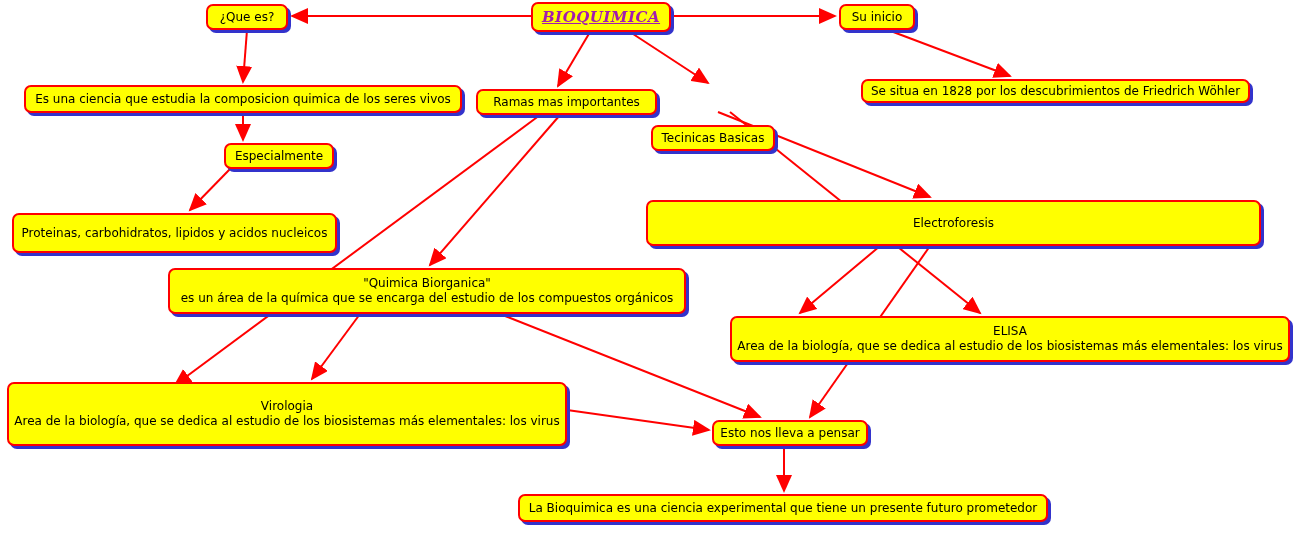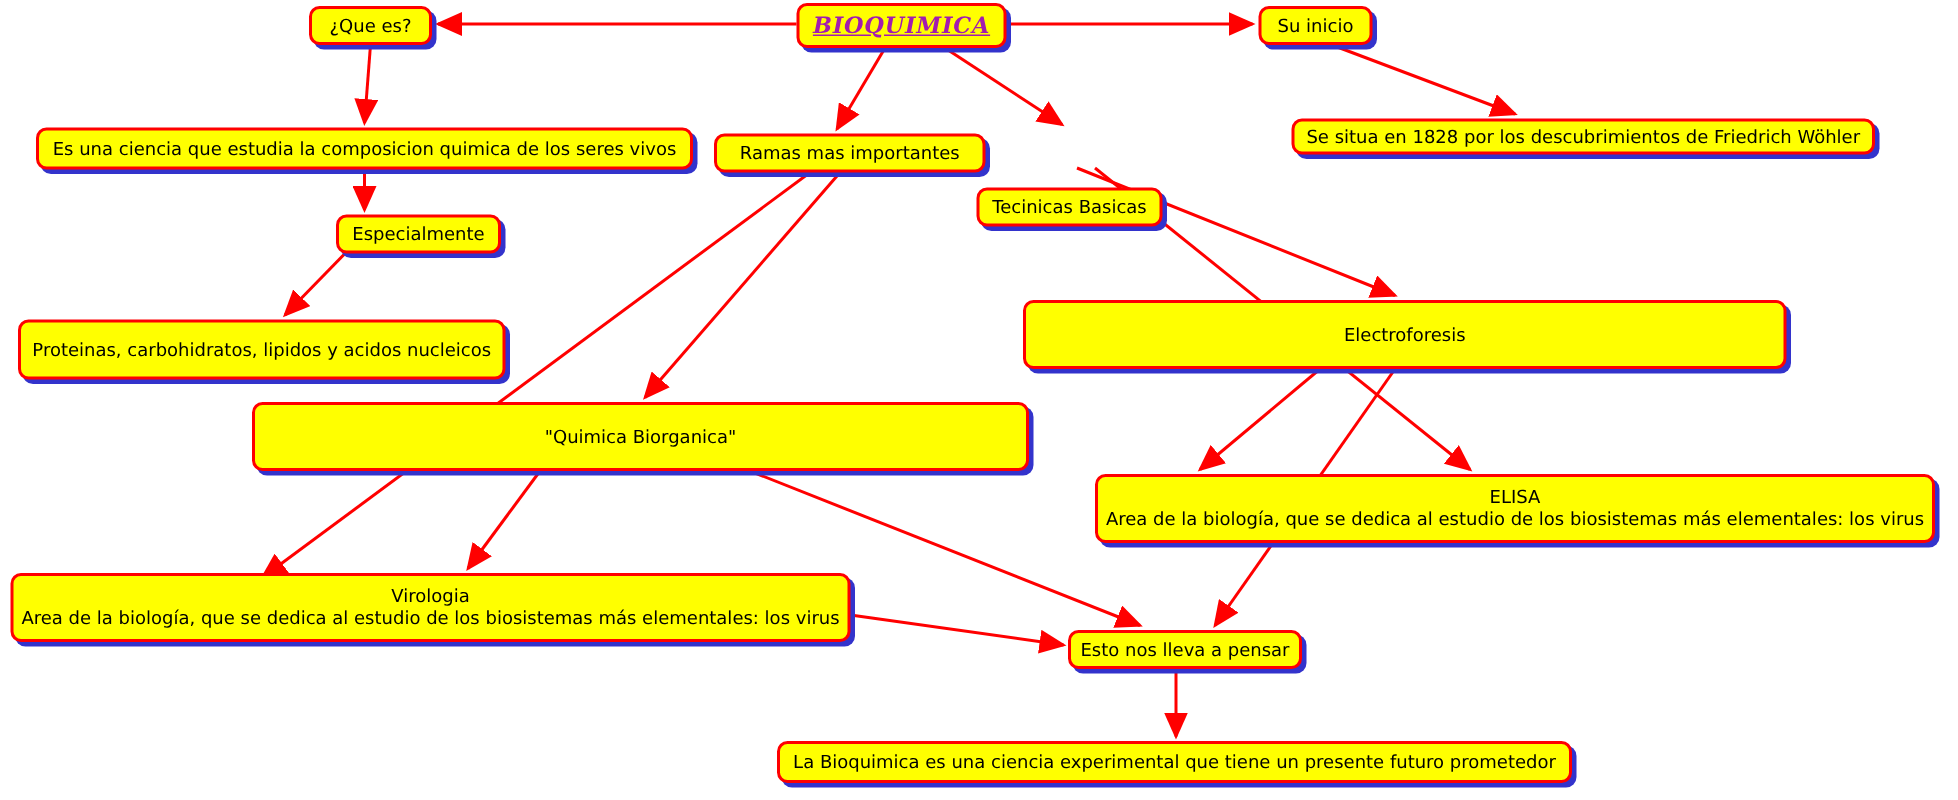--- a/index.html
+++ b/index.html
@@ -102,34 +102,35 @@
       </div>
       <div class="node t12" style="left: 651px; top: 86px; width: 124px; height: 26px; margin-top: 39px;">
         <span class="line">Tecinicas Basicas</span>
       </div>
       <div class="node t12" style="left: 861px; top: 79px; width: 389px; height: 24px;">
         <span class="line">Se situa en 1828 por los descubrimientos de Friedrich Wöhler</span>
       </div>
       <div class="node t12" style="left: 187px; top: 143px; width: 110px; height: 26px; margin-left: 37px;">
         <span class="line">Especialmente</span>
       </div>
-      <div class="node t12" style="left: 682px; top: 200px; width: 509px; height: 46px;">
+      <div class="node t12" style="left: 646px; top: 200px; width: 615px; height: 46px;">
         <span class="line">Electroforesis</span>
       </div>
       <div class="node t12" style="left: 12px; top: 213px; width: 325px; height: 40px;">
         <span class="line">Proteinas, carbohidratos, lipidos y acidos nucleicos</span>
       </div>
       <div class="node t12" style="left: 168px; top: 268px; width: 518px; height: 46px;">
         <span class="line">"Quimica Biorganica"</span>
+        <span class="line">es un área de la química que se encarga del estudio de los compuestos orgánicos</span>
       </div>
       <div class="node t12" style="left: 730px; top: 316px; width: 560px; height: 46px;">
         <span class="line">ELISA</span>
         <span class="line">Area de la biología, que se dedica al estudio de los biosistemas más elementales: los virus</span>
       </div>
-      <div class="node t12" style="left: 7px; top: 382px; width: 560px; height: 46px; align-items: center;">
+      <div class="node t12" style="left: 7px; top: 382px; width: 560px; height: 64px; align-items: center;">
         <span class="line">Virologia</span>
         <span class="line">Area de la biología, que se dedica al estudio de los biosistemas más elementales: los virus</span>
       </div>
       <div class="node t12" style="left: 712px; top: 420px; width: 156px; height: 26px;">
         <span class="line">Esto nos lleva a pensar</span>
       </div>
       <div class="node t12" style="left: 518px; top: 494px; width: 530px; height: 28px;">
         <span class="line">La Bioquimica es una ciencia experimental que tiene un presente futuro prometedor</span>
       </div>
     </div>

